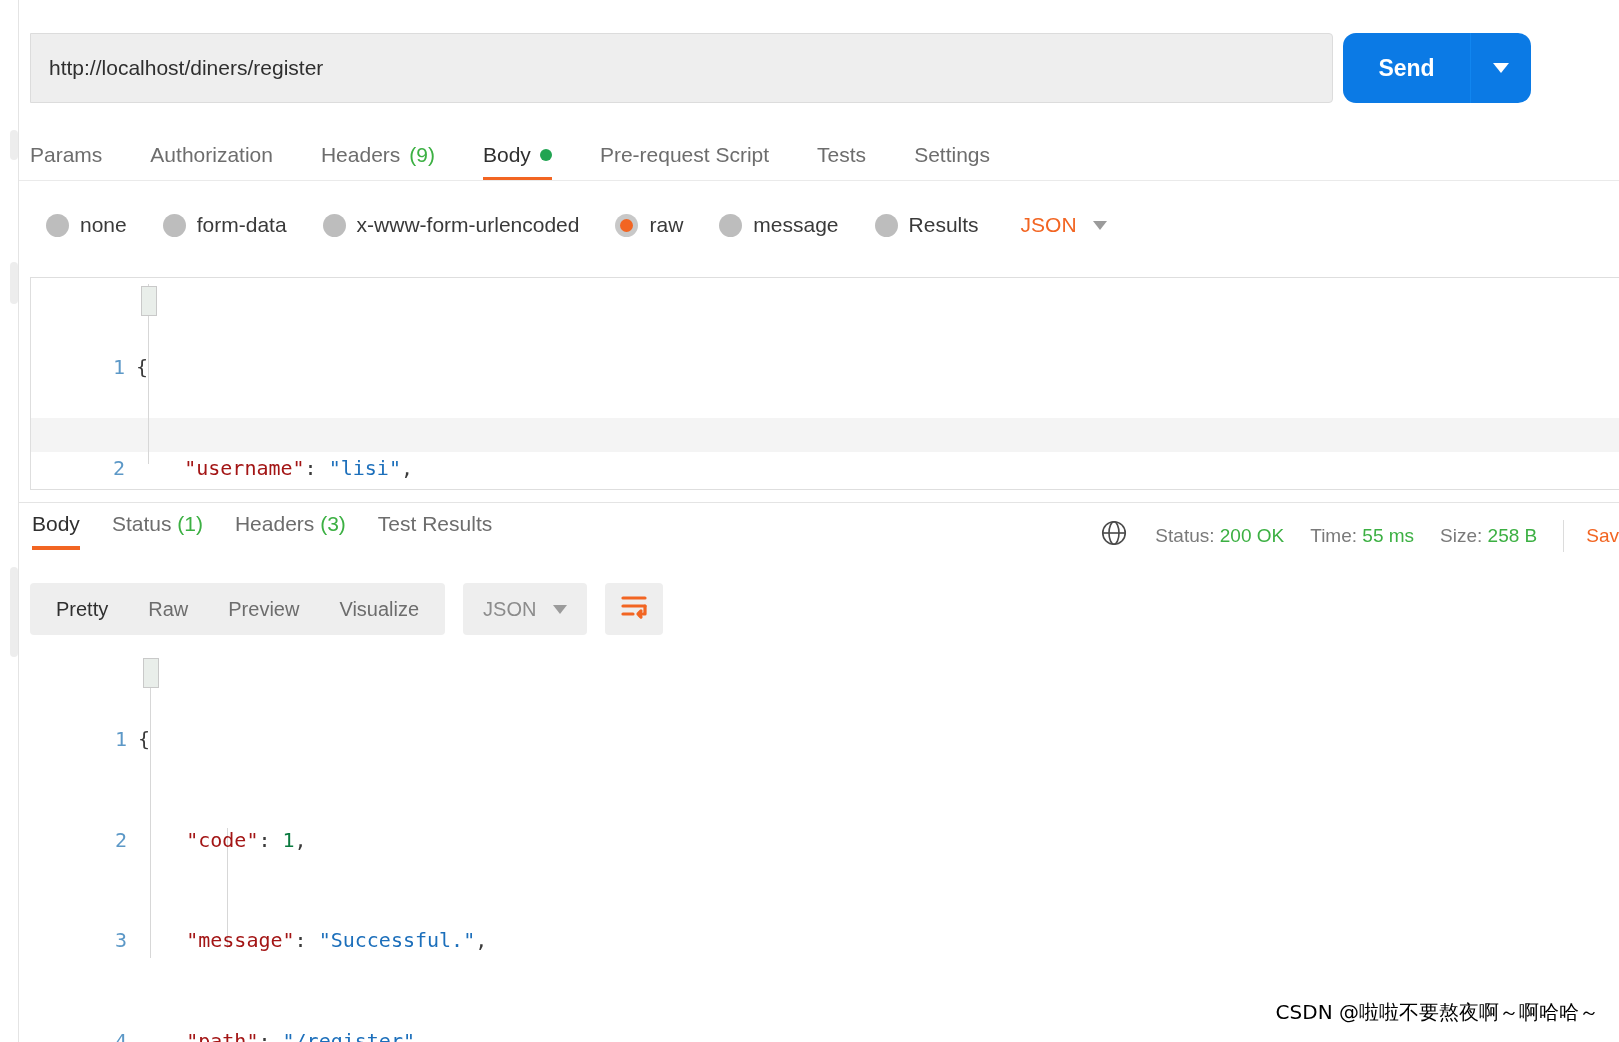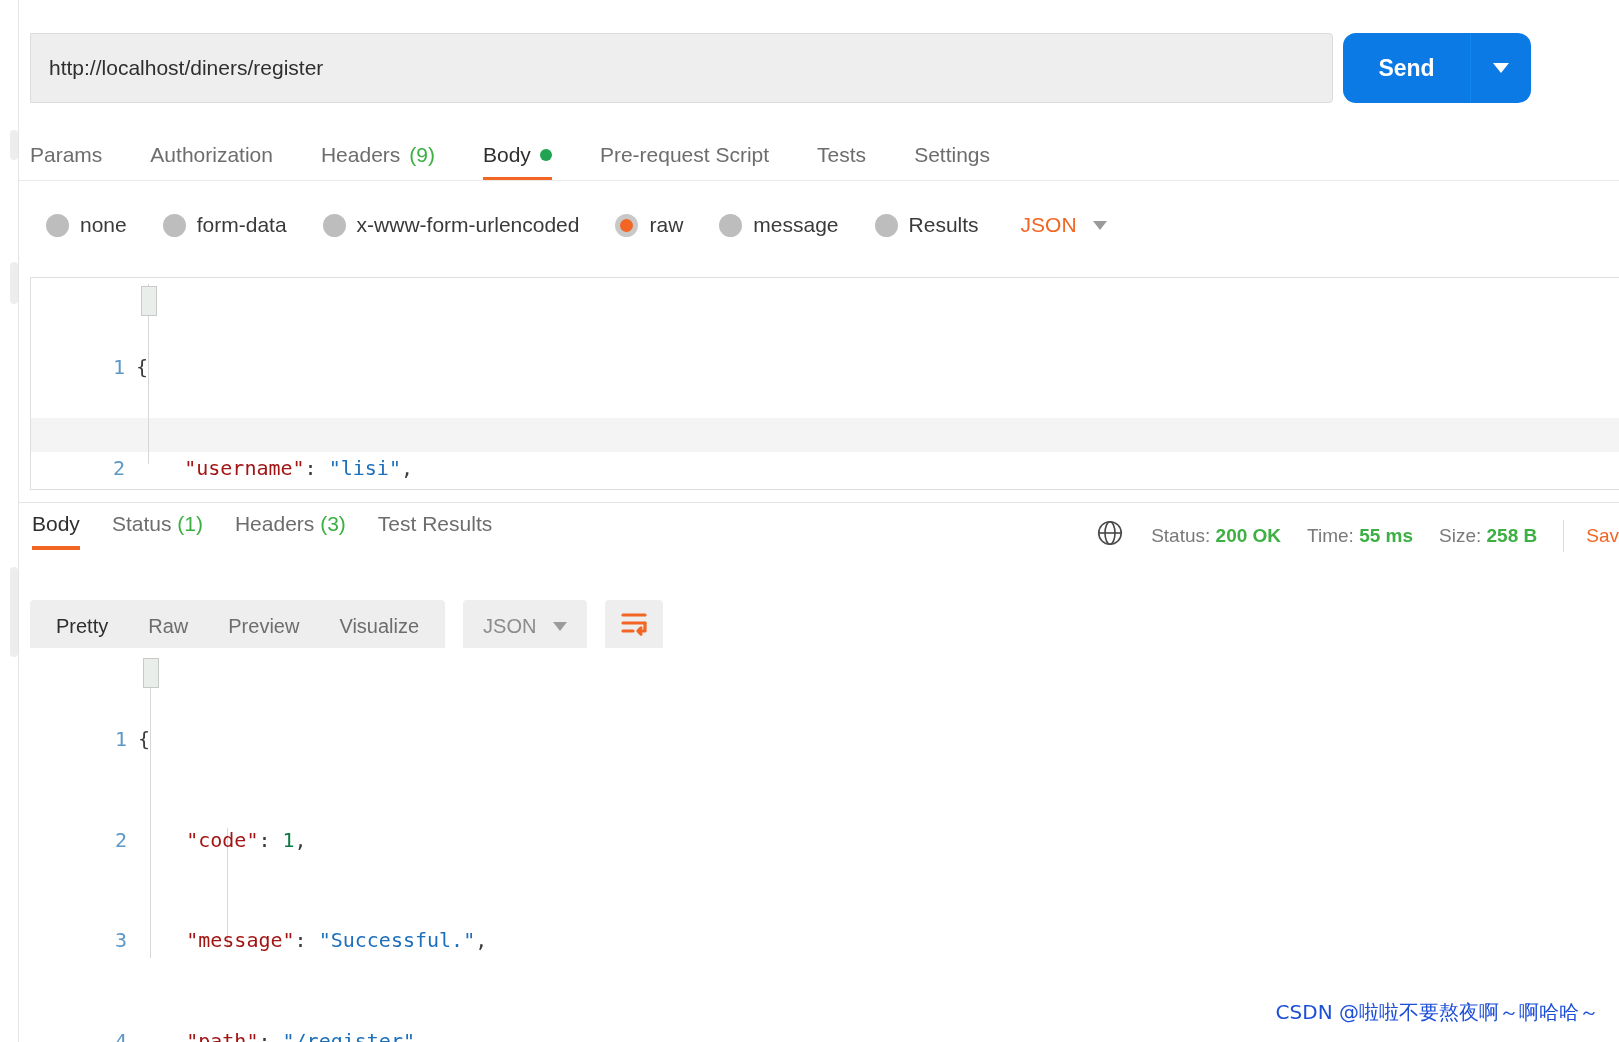--- a/index.html
+++ b/index.html
@@ -211,30 +211,30 @@
     left: 0; right: 0; bottom: 0; height: 4px;
     background: #f26522;
   }
   .status-bar {
     position: absolute; right: 0; top: 518px;
     display: flex; align-items: center; gap: 0;
     font-size: 19px; white-space: nowrap;
   }
   .globe { margin-right: 26px; }
   .stat { color: #7a7a7a; margin-right: 26px; }
-  .stat b { font-weight: bold; color: #3cb043; }
+  .stat b { font-weight: normal; color: #3cb043; }
   .sep {
     width: 1px; height: 32px; background: #dcdcdc;
     margin: 0 22px 0 0;
   }
   .save-resp { color: #f26522; }
 
   
   .resp-toolbar {
-    position: absolute; left: 30px; top: 600px;
+    position: absolute; left: 30px; top: 583px;
     display: flex; align-items: center; gap: 18px;
   }
   .seg {
     height: 52px; background: #eeeeee; border-radius: 4px;
     display: flex; align-items: center; padding: 0 6px;
   }
   .seg-item {
     font-size: 20px; color: #6d6d6d;
     padding: 0 20px; cursor: pointer; white-space: nowrap;
   }
@@ -252,21 +252,21 @@
   }
 
   
   .resp-editor {
     position: absolute; left: 19px; top: 648px;
     width: 1600px; height: 394px;
     background: #ffffff; overflow: hidden;
   }
   .watermark {
     position: absolute; right: 20px; bottom: 16px;
-    font-size: 20px; color: #1d4ed8;
+    font-size: 20px; color: #000000;
     font-family: "DejaVu Sans", sans-serif;
     white-space: nowrap;
   }
 </style>
 </head>
 <body>
 
 <div class="app">
 
   <div class="left-rail"></div>

